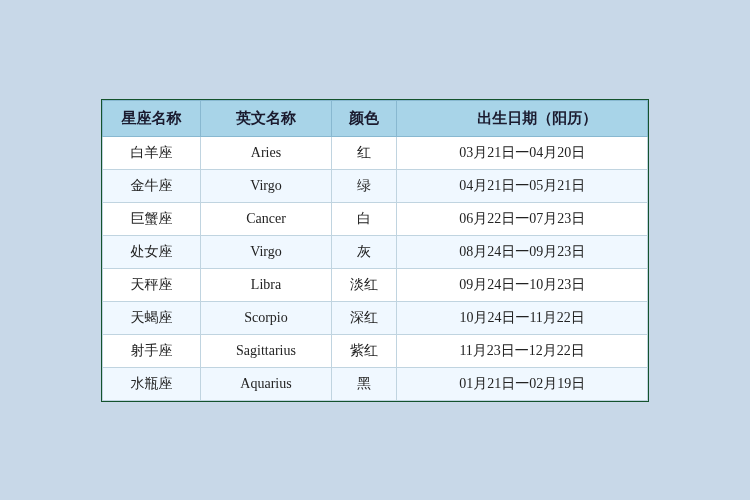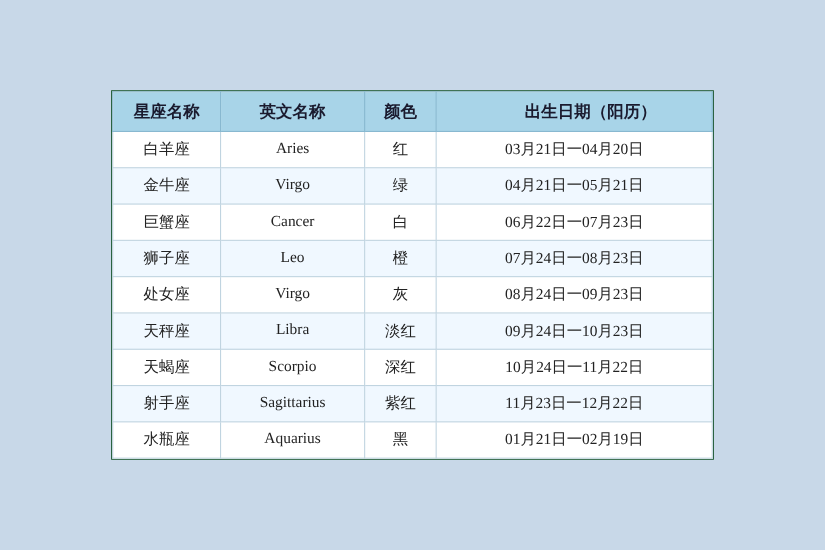--- a/index.html
+++ b/index.html
@@ -76,26 +76,20 @@
           <td>绿</td>
           <td>04月21日一05月21日</td>
         </tr>
         <tr>
           <td>巨蟹座</td>
           <td>Cancer</td>
           <td>白</td>
           <td>06月22日一07月23日</td>
         </tr>
         <tr>
-          <td>狮子座</td>
-          <td>Leo</td>
-          <td>橙</td>
-          <td>07月24日一08月23日</td>
-        </tr>
-        <tr>
           <td>处女座</td>
           <td>Virgo</td>
           <td>灰</td>
           <td>08月24日一09月23日</td>
         </tr>
         <tr>
           <td>天秤座</td>
           <td>Libra</td>
           <td>淡红</td>
           <td>09月24日一10月23日</td>

